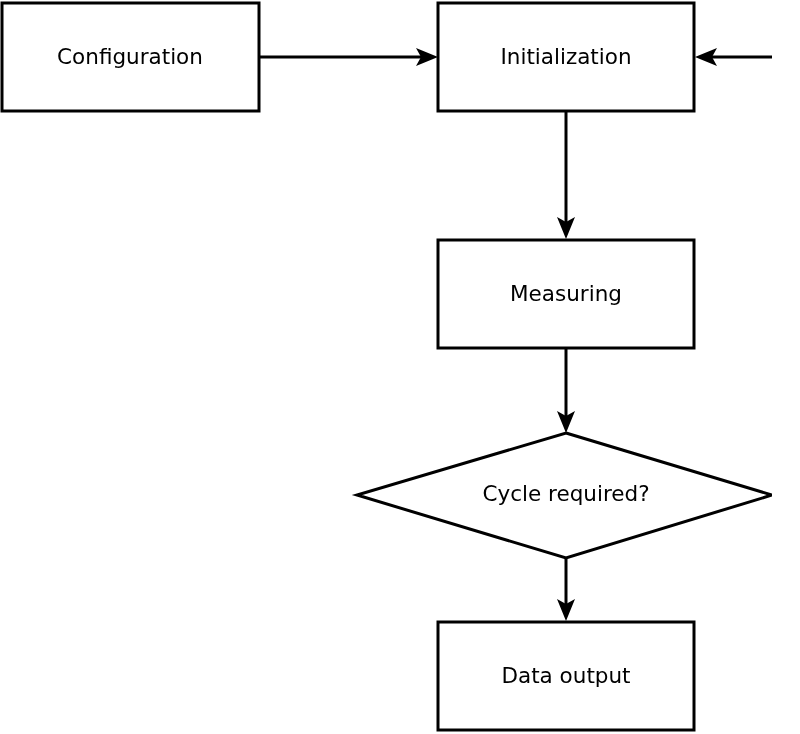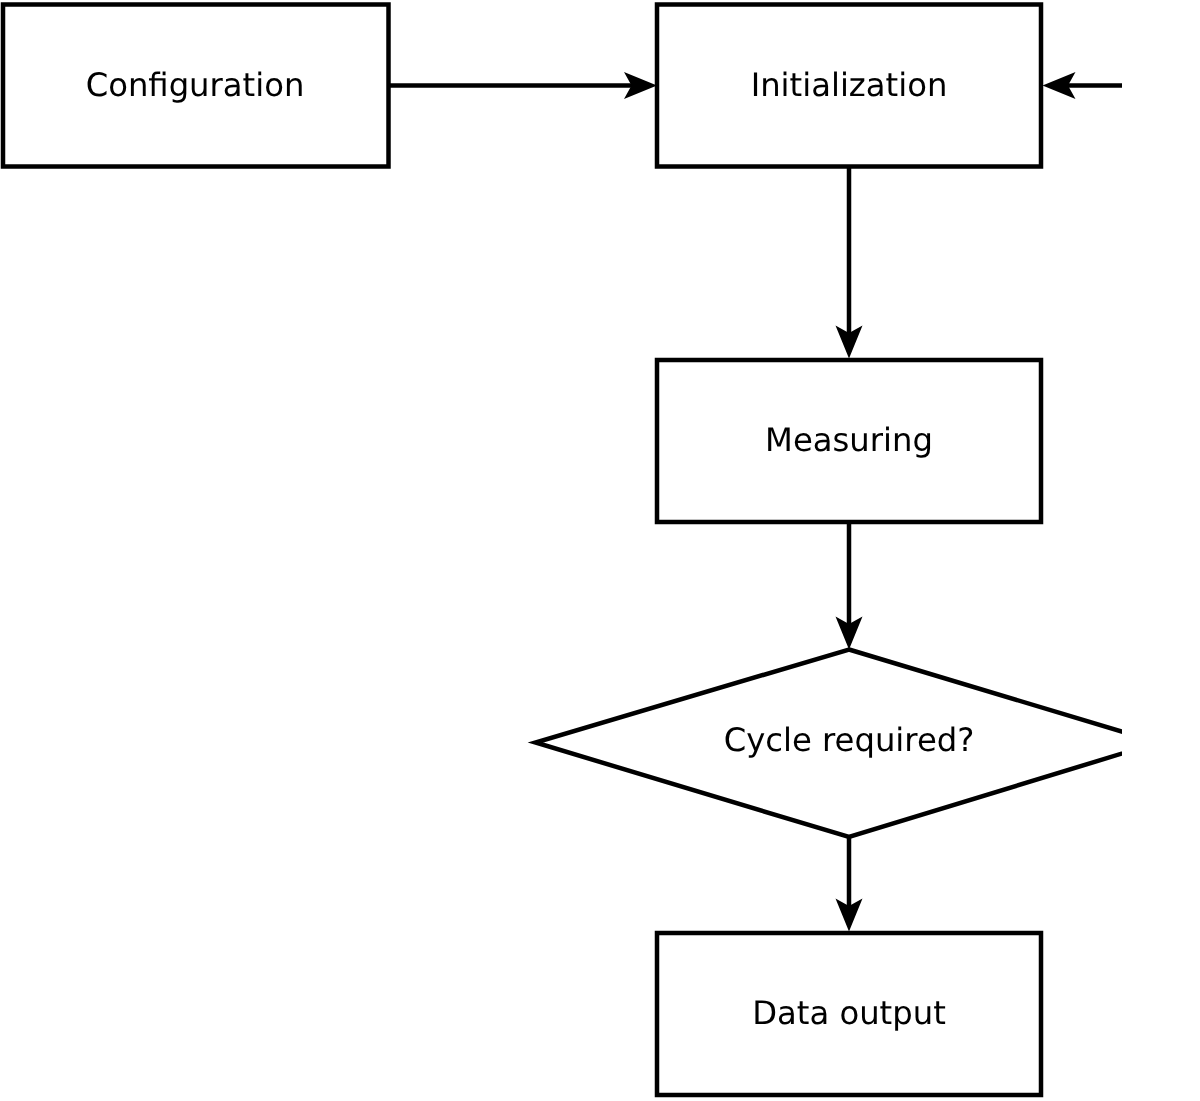--- a/index.html
+++ b/index.html
@@ -9,20 +9,21 @@
   }
   body {
     font-family: "DejaVu Sans", sans-serif;
   }
   #canvas {
     position: relative;
     width: 748px;
     height: 734px;
     background: #ffffff;
     overflow: hidden;
+    padding-left: 24px;
   }
   #flow-svg {
     position: absolute;
     top: 0;
     left: 0;
     width: 800px;
     height: 734px;
     display: block;
   }
   .node-shape {

